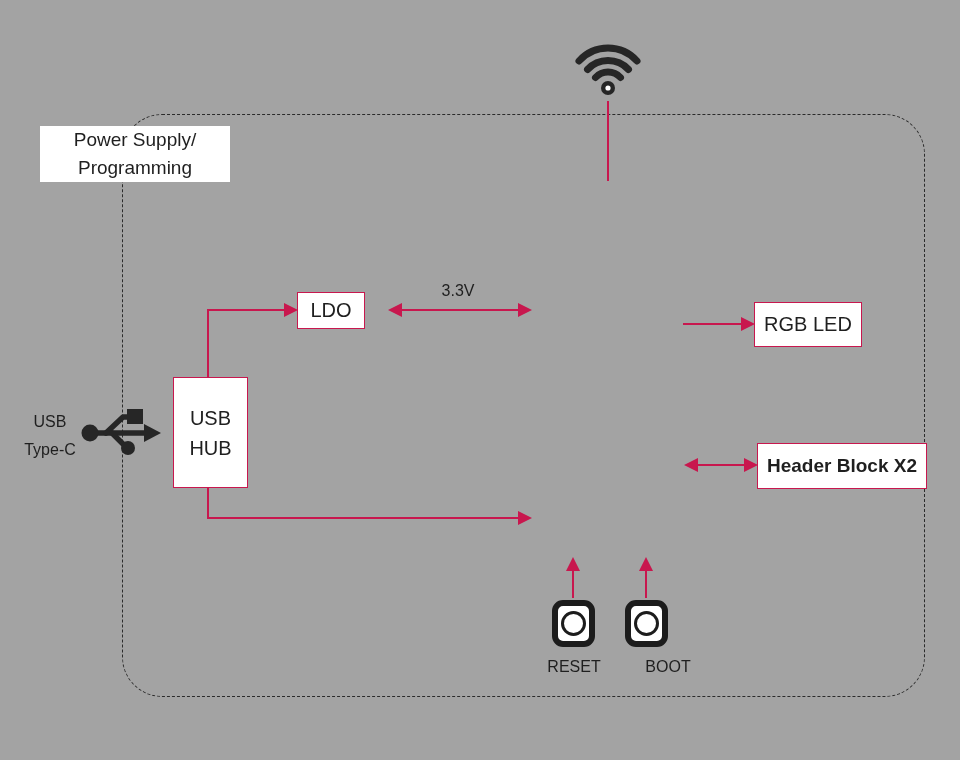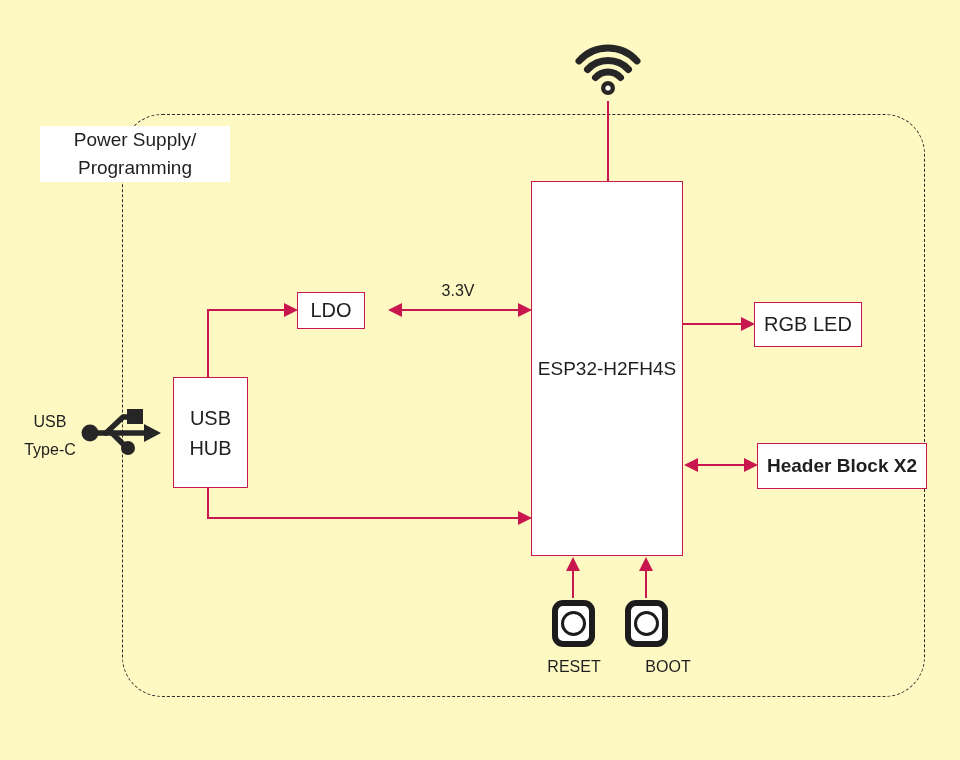--- a/index.html
+++ b/index.html
@@ -3,21 +3,21 @@
 <meta charset="utf-8">
 <style>
   :root{
     --accent:#c8174e;
     --ink:#1f1f1f;
     --dash:#2b2b2b;
   }
   *{margin:0;padding:0;box-sizing:border-box;}
   html,body{background:#ffffff;}
   body{font-family:"Liberation Sans", sans-serif;color:var(--ink);}
-  .canvas{position:relative;width:960px;height:760px;background:#fef9c3;overflow:hidden;}
+  .canvas{position:relative;width:960px;height:760px;background:#a3a3a3;overflow:hidden;}
 
   
   .region-border{
     position:absolute;left:122px;top:114px;width:803px;height:583px;
     border:1.6px dashed var(--dash);border-radius:40px;
   }
   .region-label{
     position:absolute;left:40px;top:126px;width:190px;
     text-align:center;font-size:19px;line-height:28px;background:#fff;
   }
@@ -80,23 +80,20 @@
         <path d="M8 28 A39 39 0 0 1 66 28"></path>
         <path d="M16.5 36.5 A28 28 0 0 1 57.5 36.5"></path>
         <path d="M24.5 44.5 A17 17 0 0 1 49.5 44.5"></path>
       </g>
       <circle cx="37" cy="55" r="7" fill="#262626"></circle>
       <circle cx="37" cy="55" r="2.6" fill="#ffffff"></circle>
     </svg>
   </div>
   <div class="v-line" style="left:607px;top:101px;height:80px;"></div>
 
-  <div class="blk blk-esp32">
-    <span>ESP32-H2FH4S</span>
-  </div>
   <div class="blk blk-ldo">
     <span>LDO</span>
   </div>
   <div class="blk blk-hub">
     <span>
       <span style="display:block">USB</span>
       <span style="display:block">HUB</span>
     </span>
   </div>
   <div class="blk blk-rgb">

